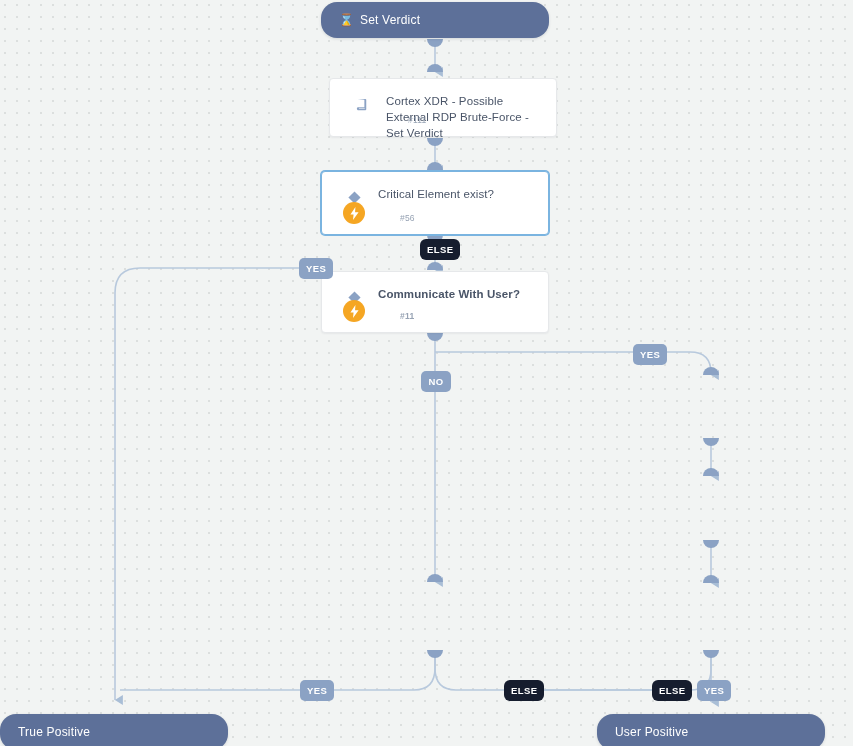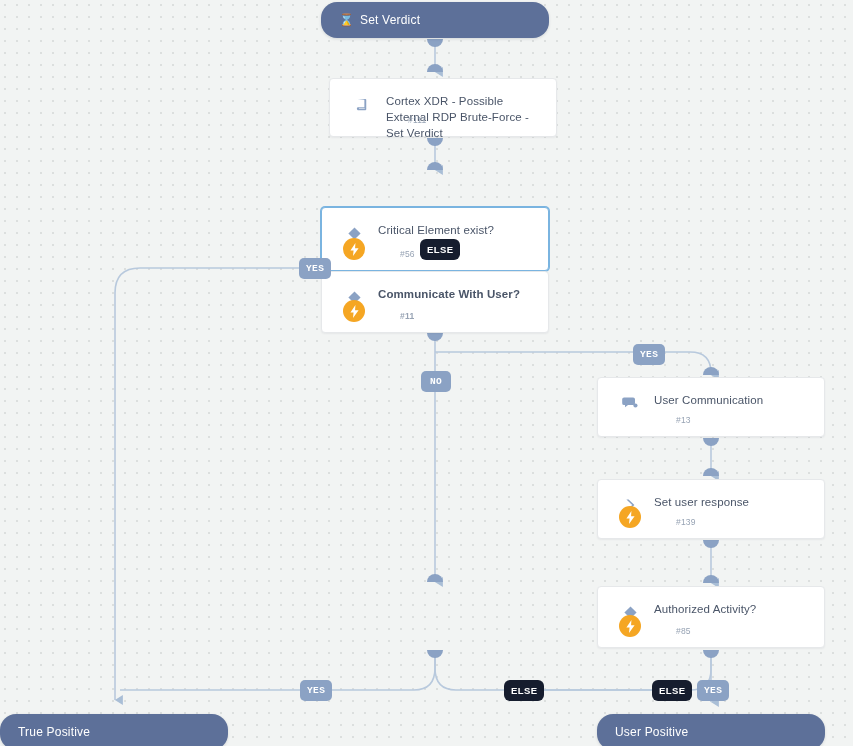--- a/index.html
+++ b/index.html
@@ -34,21 +34,20 @@
   .node {
     position: absolute;
     background: #ffffff;
     border: 1px solid #e6e8ea;
     border-radius: 4px;
     box-shadow: 0 1px 2px rgba(30,40,60,0.06);
   }
   .node.selected {
     border: 1px solid #7ab4e0;
     box-shadow: 0 0 0 1px #7ab4e0;
-    margin-top: 36px;
   }
 
   .node-title {
     position: absolute;
     left: 56px;
     top: 14px;
     right: 12px;
     font-size: 11.5px;
     line-height: 16px;
     color: #4a5568;
@@ -124,21 +123,21 @@
     padding: 0 7px;
     border-radius: 5px;
     display: flex;
     align-items: center;
     justify-content: center;
     font-size: 9.5px;
     font-weight: bold;
     letter-spacing: .4px;
     color: #ffffff;
   }
-  .badge.yes, .badge.no { background: #8ba2c4; font-family: Liberation Mono, monospace; }
+  .badge.yes, .badge.no { background: #8ba2c4; }
   .badge.else { background: #161d2e; border-radius: 6px; }
 </style>
 </head>
 <body>
 
 <div id="canvas">
 
   <svg id="edge-layer" viewBox="0 0 853 746" width="853" height="746">
     <defs>
       <marker id="arrow" markerWidth="11" markerHeight="9" refX="5.5" refY="8.4" orient="auto" markerUnits="userSpaceOnUse">
@@ -233,62 +232,23 @@
     </span>
     <div class="node-title">Communicate With User?</div>
     <span class="bolt-badge">
       <svg width="11" height="13" viewBox="0 0 10 14">
         <path d="M6 0 L0.6 8 H4 L3.4 14 L9.4 5.6 H5.6 Z" fill="#ffffff"></path>
       </svg>
     </span>
     <div class="node-id">#11</div>
   </div>
 
-  <div class="node" style="left:597px; top:377px; width:228px; height:60px;">
-    <span class="type-icon">
-      <svg width="16" height="15" viewBox="0 0 17 15">
-        <path d="M2.2 1 h9.6 a2 2 0 0 1 2 2 v4.2 a2 2 0 0 1 -2 2 h-5.4 l-3.2 2.4 v-2.4
-                 h-1 a2 2 0 0 1 -2 -2 v-4.2 a2 2 0 0 1 2 -2 z" fill="#8ba2c4"></path>
-        <circle cx="14.3" cy="9.6" r="2.2" fill="#8ba2c4"></circle>
-      </svg>
-    </span>
-    <div class="node-title">User Communication</div>
-    <div class="node-id">#13</div>
-  </div>
-
-  <div class="node" style="left:597px; top:479px; width:228px; height:60px;">
-    <span class="type-icon">
-      <svg width="14" height="14" viewBox="0 0 14 14">
-        <path d="M3.4 1.6 L9.2 7 L3.4 12.4 L5.6 12.4 L11.4 7 L5.6 1.6 Z" fill="#8ba2c4"></path>
-      </svg>
-    </span>
-    <div class="node-title">Set user response</div>
-    <span class="bolt-badge">
-      <svg width="11" height="13" viewBox="0 0 10 14">
-        <path d="M6 0 L0.6 8 H4 L3.4 14 L9.4 5.6 H5.6 Z" fill="#ffffff"></path>
-      </svg>
-    </span>
-    <div class="node-id">#139</div>
-  </div>
-
-
-  <div class="node" style="left:597px; top:586px; width:228px; height:62px;">
-    <span class="type-icon">
-      <svg width="15" height="15" viewBox="0 0 16 16">
-        <rect x="3.4" y="3.4" width="9.2" height="9.2" transform="rotate(45 8 8)" fill="#8ba2c4"></rect>
-      </svg>
-    </span>
-    <div class="node-title">Authorized Activity?</div>
-    <span class="bolt-badge">
-      <svg width="11" height="13" viewBox="0 0 10 14">
-        <path d="M6 0 L0.6 8 H4 L3.4 14 L9.4 5.6 H5.6 Z" fill="#ffffff"></path>
-      </svg>
-    </span>
-    <div class="node-id">#85</div>
-  </div>
+
+
+
 
   <div class="terminal" style="left:0px; top:714px; width:228px; height:36px;">
     <span class="terminal-label">True Positive</span>
   </div>
 
   <div class="terminal" style="left:597px; top:714px; width:228px; height:36px;">
     <span class="terminal-label">User Positive</span>
   </div>
 
   <div class="badge else" style="left:420px; top:239px;">

